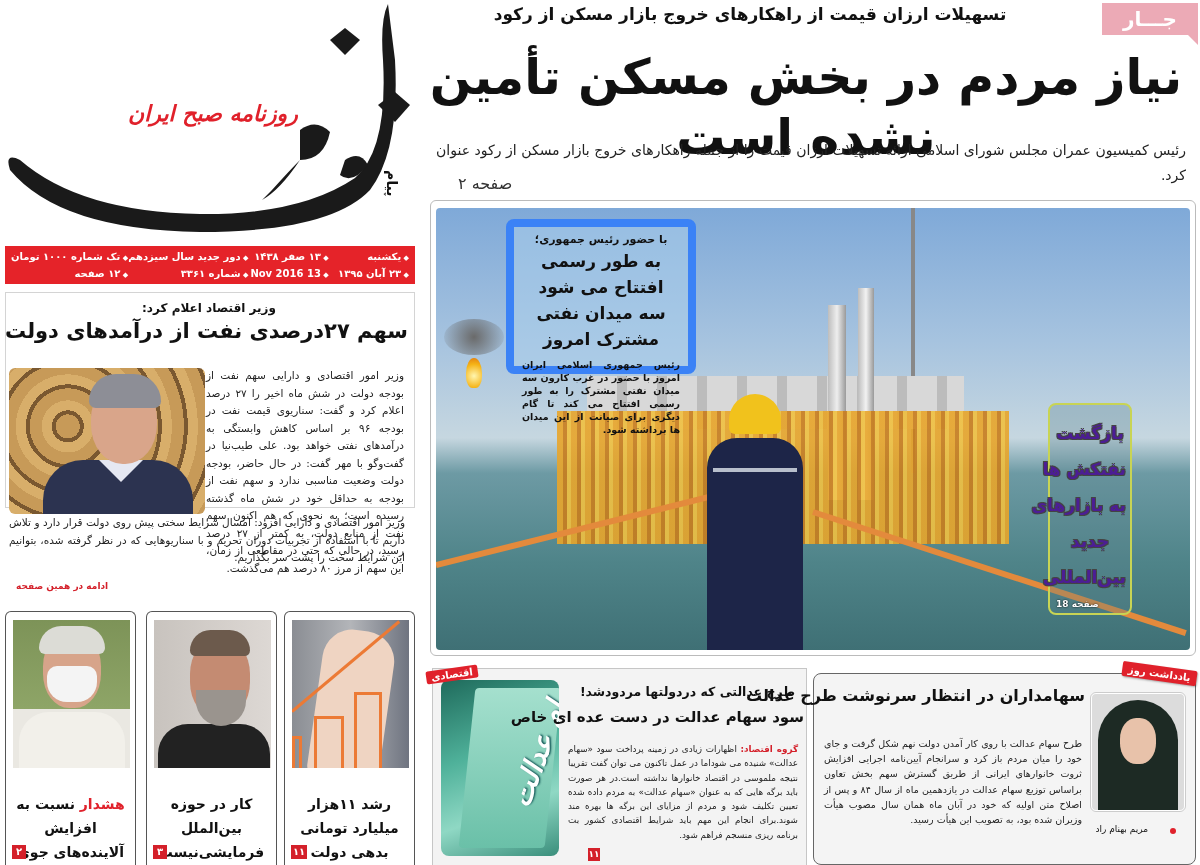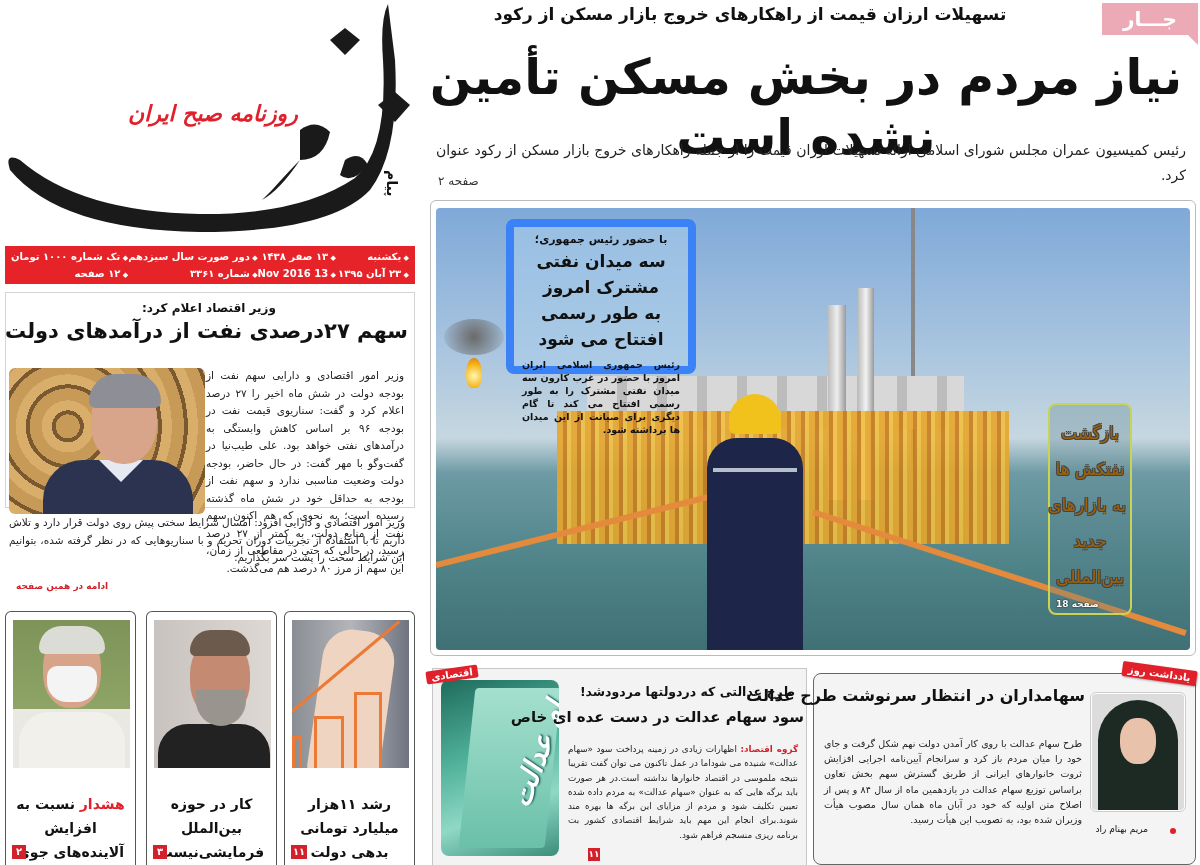--- a/index.html
+++ b/index.html
@@ -15,21 +15,21 @@
   .info-bar { position: absolute; left: 5px; top: 246px; width: 410px; height: 38px; background: #e52329; display: grid; grid-template-columns: 1fr 1fr 1fr 1.2fr; grid-template-rows: 1fr 1fr; padding: 2px 6px; color: #fff; font-size: 10px; font-weight: bold; direction: rtl; align-items: center; }
   .info-bar span { white-space: nowrap; }
   .info-bar span::before { content: "◆ "; font-size: 7px; }
 
   
   .rubric-top { position: absolute; right: 130px; top: 4px; width: 640px; text-align: center; font-size: 17px; font-weight: bold; }
   .jar-badge { position: absolute; right: 2px; top: 3px; width: 96px; height: 32px; background: #ecaab6; color: #fff; font-size: 20px; font-weight: bold; text-align: center; line-height: 32px; letter-spacing: 6px; margin-left: 34px; }
   .jar-badge::after { content: ""; position: absolute; right: 0; bottom: -10px; border-right: 10px solid #ecaab6; border-bottom: 10px solid transparent; }
   .main-headline { position: absolute; right: 14px; top: 48px; width: 760px; text-align: center; font-size: 49px; font-weight: 900; font-family: "DejaVu Sans", sans-serif; letter-spacing: -1px; line-height: 60px; }
   .lead { position: absolute; right: 14px; top: 138px; width: 750px; text-align: justify; font-size: 14px; line-height: 25px; color: #222; }
-  .lead-page { position: absolute; left: 438px; top: 174px; font-size: 12px; color: #333; }
+  .lead-page { position: absolute; left: 458px; top: 174px; font-size: 16px; color: #333; }
 
   
   .hero-frame { position: absolute; left: 430px; top: 200px; width: 766px; height: 456px; border: 1px solid #bbb; border-radius: 6px; background: #fff; }
   .hero-img { position: absolute; left: 436px; top: 208px; width: 754px; height: 442px; border-radius: 4px; overflow: hidden;
     background: linear-gradient(180deg, #7fa9d8 0%, #a6c3df 30%, #c6d7e0 52%, #6d9aa4 60%, #4f8489 80%, #3f7075 100%); }
   .hero-img .rig { position: absolute; left: 16%; top: 46%; width: 60%; height: 30%; background: repeating-linear-gradient(90deg, #e8a52a 0 6px, #c97d1c 6px 10px, #f0c040 10px 14px); opacity: .9; }
   .hero-img .deck { position: absolute; left: 20%; top: 38%; width: 50%; height: 12%; background: repeating-linear-gradient(90deg, #d8d8d8 0 30px, #bcbcbc 30px 40px); }
   .hero-img .tower1 { position: absolute; left: 52%; top: 22%; width: 18px; height: 44%; background: linear-gradient(90deg, #bdbdbd, #eee, #9a9a9a); }
   .hero-img .tower2 { position: absolute; left: 56%; top: 18%; width: 16px; height: 48%; background: linear-gradient(90deg, #bdbdbd, #f2f2f2, #999); }
   .hero-img .mast { position: absolute; left: 63%; top: 0; width: 4px; height: 60%; background: #888; }
@@ -39,21 +39,21 @@
   .hero-img .worker::before { content: ""; position: absolute; left: 22px; top: -44px; width: 52px; height: 40px; background: #f1c21c; border-radius: 26px 26px 6px 6px; }
   .hero-img .worker::after { content: ""; position: absolute; left: 6px; top: 30px; width: 84px; height: 4px; background: #b8bfcc; }
   .hero-img .rail1 { position: absolute; left: 0; top: 80%; width: 40%; height: 6px; background: #e38a3c; transform: rotate(-14deg); transform-origin: left; }
   .hero-img .rail2 { position: absolute; left: 50%; top: 68%; width: 52%; height: 6px; background: #e38a3c; transform: rotate(18deg); transform-origin: left; }
   .hero-box-full { position: absolute; left: 506px; top: 219px; width: 190px; height: 155px; border: 8px solid #3b82f6; border-radius: 8px; background: rgba(170,205,235,.55); padding: 6px 8px; text-align: center; }
   .hero-kicker { font-size: 11px; font-weight: bold; }
   .hero-title { font-size: 17px; font-weight: 900; line-height: 26px; margin-top: 2px; }
   .hero-body { font-size: 9.5px; font-weight: bold; line-height: 13px; text-align: justify; margin-top: 6px; }
 
   .side-box { position: absolute; left: 1048px; top: 403px; width: 84px; height: 212px; border: 2px solid #c8d454; border-radius: 8px; background: rgba(90,130,140,.3); padding: 10px 4px 4px 4px; text-align: center; }
-  .side-box .line { display: block; color: #a16207; font-size: 17px; font-weight: 400; line-height: 36px; text-shadow: 1px 1px 0 #444, -1px -1px 0 #444, 1px -1px 0 #444, -1px 1px 0 #444; white-space: nowrap; }
+  .side-box .line { display: block; color: #4c1d95; font-size: 17px; font-weight: 700; line-height: 36px; text-shadow: 1px 1px 0 #444, -1px -1px 0 #444, 1px -1px 0 #444, -1px 1px 0 #444; white-space: nowrap; }
   .side-box .page { position: absolute; left: 6px; bottom: 4px; color: #fff; font-size: 9px; font-weight: bold; text-shadow: 0 0 2px #000; }
 
   
   .left-article { position: absolute; left: 5px; top: 292px; width: 410px; height: 216px; border: 1px solid #d4d4d4; background: #fff; }
   .la-kicker { position: absolute; right: 10px; top: 8px; width: 390px; text-align: center; font-size: 12px; font-weight: bold; }
   .la-title { position: absolute; right: 6px; top: 26px; width: 400px; text-align: center; font-size: 21px; font-weight: bold; white-space: nowrap; letter-spacing: -0.5px; }
   .la-photo { position: absolute; left: 3px; top: 75px; width: 196px; height: 146px; border-radius: 6px; overflow: hidden;
     background: repeating-radial-gradient(circle at 30% 40%, #c79a58 0 12px, #7a5830 12px 16px, #d8ae6a 16px 26px); }
   .la-photo .face { position: absolute; left: 82px; top: 14px; width: 66px; height: 82px; background: #d9a58a; border-radius: 45% 45% 48% 48%; }
   .la-photo .hair { position: absolute; left: 80px; top: 6px; width: 72px; height: 34px; background: #8d8e96; border-radius: 40px 40px 10px 10px; }
@@ -124,21 +124,21 @@
     <path d="M300 160 Q 280 190 262 200 L 272 190 Q 290 170 300 160 Z" fill="#1a1a1a"></path>
     <path d="M345 160 Q 360 150 368 165 Q 352 185 340 175 Z" fill="#1a1a1a"></path>
   </svg>
   <span class="payam">پیام</span>
   <span class="tagline">روزنامه صبح ایران</span>
 </div>
 
 <div class="info-bar">
   <span>یکشنبه</span>
   <span>۱۳ صفر ۱۴۳۸</span>
-  <span>دور صورت سال سیزدهم</span>
+  <span>دور جدید سال سیزدهم</span>
   <span>تک شماره ۱۰۰۰ تومان</span>
   <span>۲۳ آبان ۱۳۹۵</span>
   <span>13 Nov 2016</span>
   <span>شماره ۳۳۶۱</span>
   <span>۱۲ صفحه</span>
 </div>
 
 <div class="jar-badge">جـــار</div>
 <div class="rubric-top">تسهیلات ارزان قیمت از راهکارهای خروج بازار مسکن از رکود</div>
 <h1 class="main-headline">نیاز مردم در بخش مسکن تأمین نشده است</h1>
@@ -154,22 +154,22 @@
   <div class="tower1"></div>
   <div class="tower2"></div>
   <div class="rig"></div>
   <div class="rail1"></div>
   <div class="rail2"></div>
   <div class="worker"></div>
 </div>
 <div class="hero-box-full">
   <div class="hero-kicker">با حضور رئیس جمهوری؛</div>
   <div class="hero-title">
+    <div>به طور رسمی افتتاح می شود</div>
     <div>سه میدان نفتی مشترک امروز</div>
-    <div>به طور رسمی افتتاح می شود</div>
   </div>
   <div class="hero-body">رئیس جمهوری اسلامی ایران امروز با حضور در غرب کارون سه میدان نفتی مشترک را به طور رسمی افتتاح می کند تا گام دیگری برای صیانت از این میدان ها برداشته شود.</div>
 </div>
 <div class="side-box">
   <span class="line">بازگشت</span>
   <span class="line">نفتکش ها</span>
   <span class="line">به بازارهای</span>
   <span class="line">جدید</span>
   <span class="line">بین‌المللی</span>
   <span class="page">صفحه 18</span>

